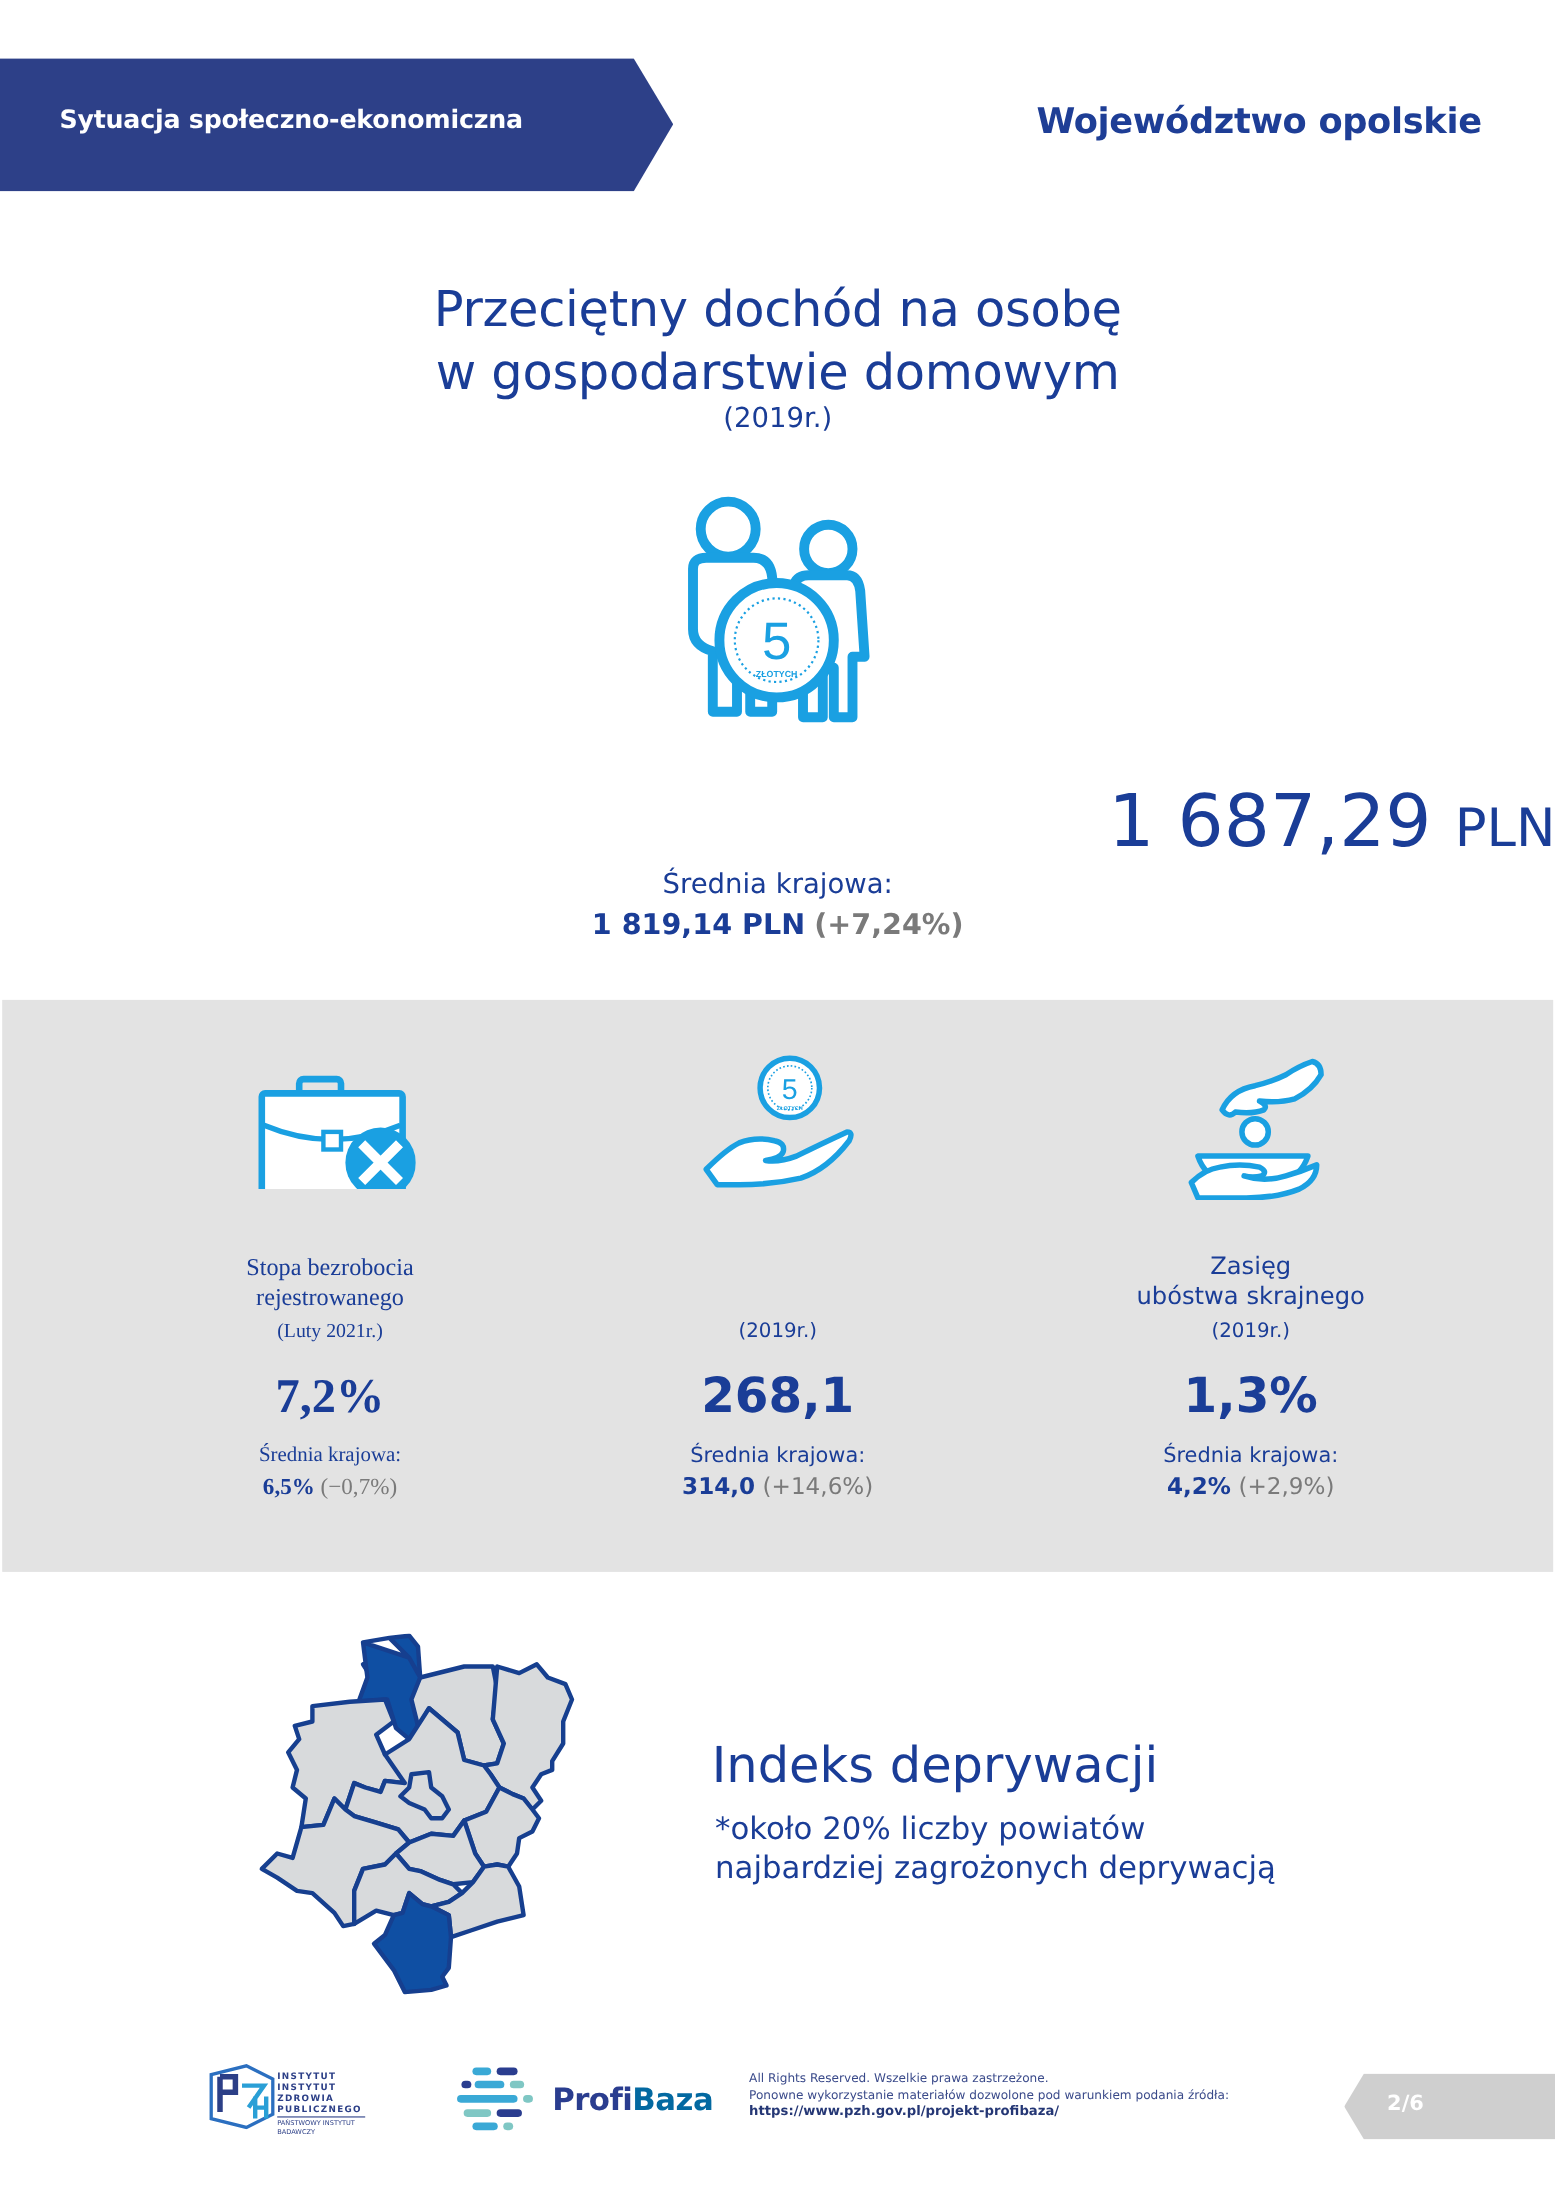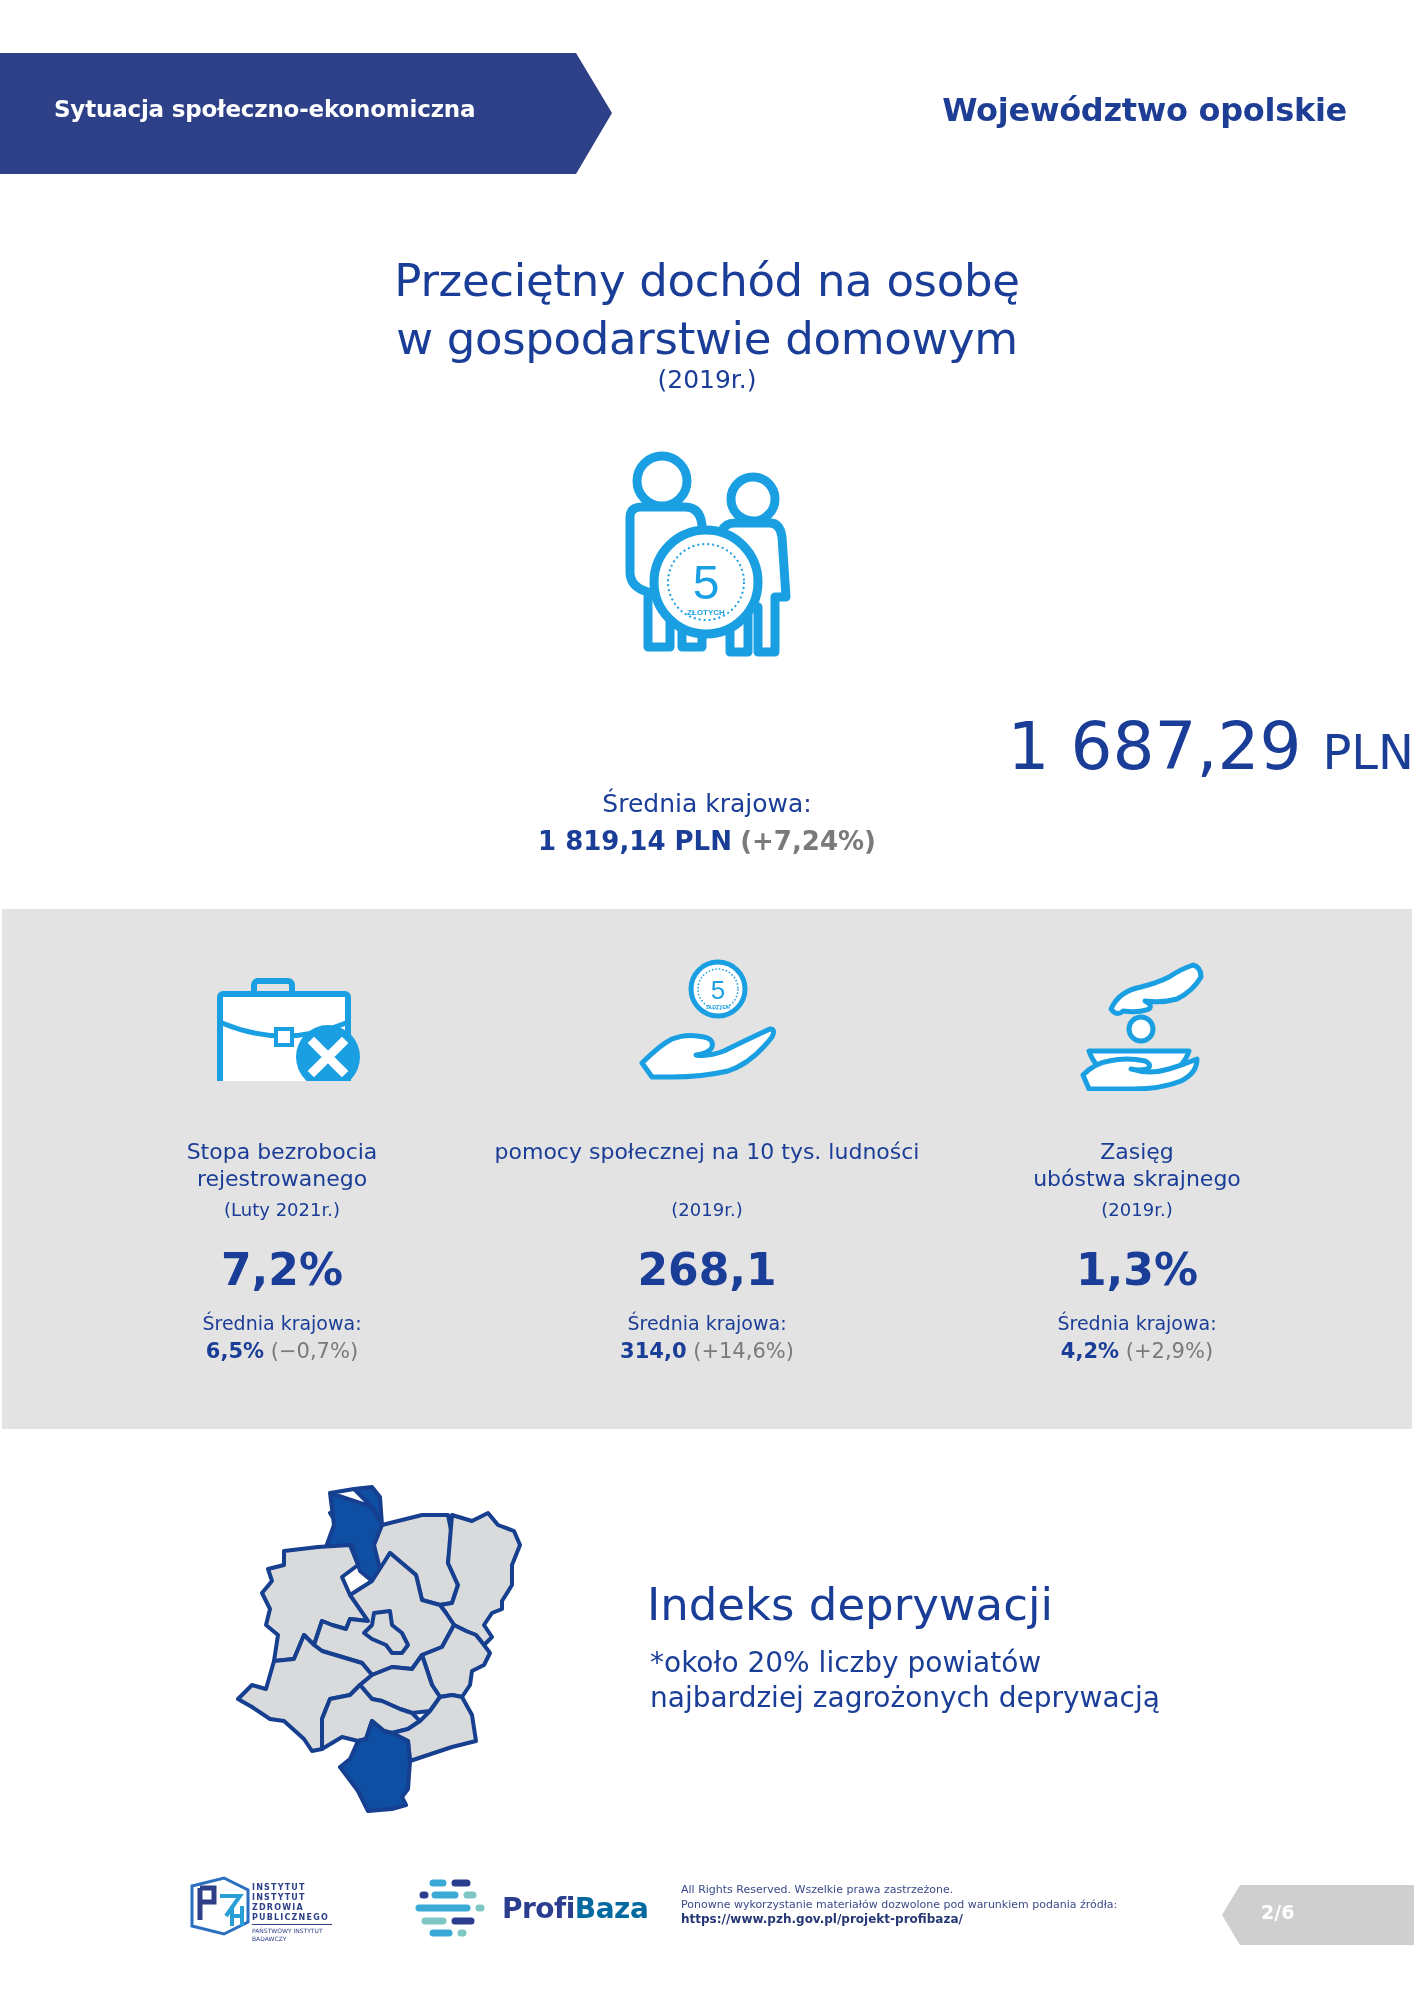--- a/index.html
+++ b/index.html
@@ -126,21 +126,21 @@
   <span class="unit">PLN</span>
 </div>
 <div class="income-avg-label">Średnia krajowa:</div>
 <div class="income-avg-line">
   <span class="bold-blue">1 819,14 PLN</span>
   <span class="diff-gray bold">(+7,24%)</span>
 </div>
 
 <div class="stats-band">
 
-  <div class="stat-col" style="left:120px; width:320px; height:431px;">
+  <div class="stat-col" style="left:138px; width:320px; height:431px;font-family:Liberation Serif, serif;">
     <svg class="icon" style="left:88px; top:62px; width:150px; height:110px;" viewBox="0 0 150 110">
       <rect x="44" y="10" width="38" height="22" rx="4" fill="none" stroke="#1aa0e2" stroke-width="6"></rect>
       <rect x="10" y="28" width="128" height="90" rx="3" fill="#ffffff" stroke="#1aa0e2" stroke-width="6" transform="translate(0,-5)"></rect>
       <path d="M12 52 Q74 78 136 52" fill="none" stroke="#1aa0e2" stroke-width="5"></path>
       <rect x="66" y="58" width="16" height="16" fill="#ffffff" stroke="#1aa0e2" stroke-width="4"></rect>
       <circle cx="118" cy="86" r="32" fill="#1aa0e2"></circle>
       <path d="M104 72 L132 100 M132 72 L104 100" stroke="#ffffff" stroke-width="9" stroke-linecap="square"></path>
     </svg>
     <div class="stat-title" style="top:229px;">
       <div>Stopa bezrobocia</div>
@@ -157,21 +157,20 @@
 
   <div class="stat-col" style="left:460px; width:490px; height:520px;">
     <svg class="icon" style="left:170px; top:50px; width:150px; height:130px;" viewBox="0 0 150 130">
       <circle cx="86" cy="30" r="27" fill="#ffffff" stroke="#1aa0e2" stroke-width="5"></circle>
       <circle cx="86" cy="30" r="20" fill="none" stroke="#1aa0e2" stroke-width="1.5" stroke-dasharray="1.5 2"></circle>
       <text x="86" y="40" text-anchor="middle" font-family="Liberation Sans, sans-serif" font-size="26" fill="#1aa0e2">5</text>
       <text x="86" y="50" text-anchor="middle" font-family="Liberation Sans, sans-serif" font-size="5" font-weight="bold" fill="#1aa0e2">ZŁOTYCH</text>
       <path d="M20 118 L10 104 Q28 86 40 80 Q55 74 72 78 Q82 80 80 88 Q78 94 64 96 Q76 98 92 92 Q112 82 138 70 Q144 70 140 78 Q120 104 96 112 Q70 118 40 118 Z" fill="#ffffff" stroke="#1aa0e2" stroke-width="5" stroke-linejoin="round"></path>
     </svg>
     <div class="stat-title" style="top:229px;">
-      <div>pomocy społecznej na 10 tys. ludności</div>
     </div>
     <div class="stat-year" style="top:290px;">(2019r.)</div>
     <div class="stat-value" style="top:335px;">268,1</div>
     <div class="stat-avg-label" style="top:403px;">Średnia krajowa:</div>
     <div class="stat-avg-line" style="top:430px;">
       <span class="bold-blue">314,0</span>
       <span class="diff-gray">(+14,6%)</span>
     </div>
   </div>
 

